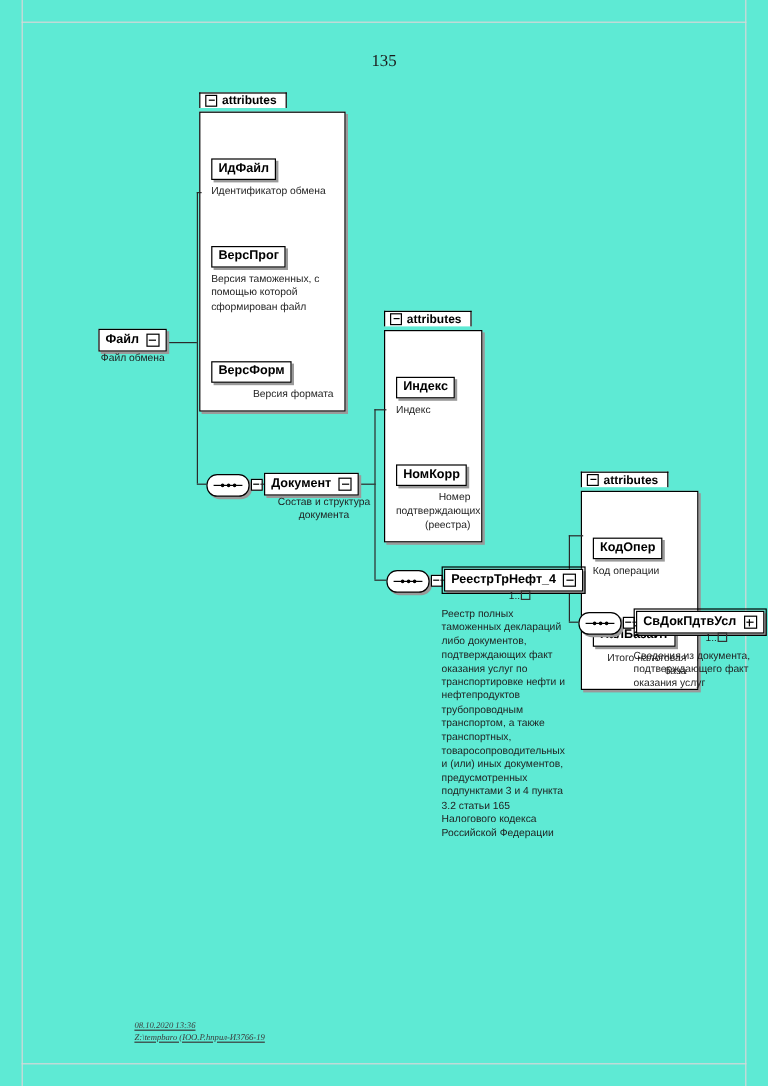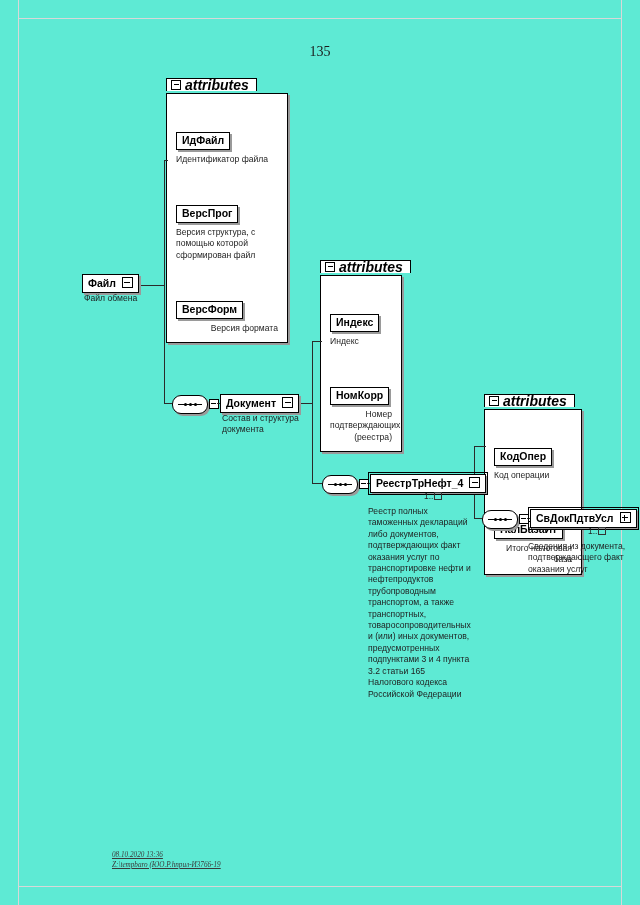--- a/index.html
+++ b/index.html
@@ -37,21 +37,21 @@
     position:relative;
     border:1.6px solid #000;
     background:#fff;
     box-shadow:2px 2px 0 0 #9a9a9a;
     padding:2px 5px 3px 5px;
     font-weight:bold;
     font-size:10.5px;
     line-height:12px;
     color:#000;
     white-space:nowrap;
-    display:flex;align-items:flex-start;
+    display:flex;align-items:flex-end;
   }
   .nodebox.dbl{
     outline:1px solid #000;
     outline-offset:1.5px;
   }
   .nodebox .plusbox{
     display:inline-block;
     width:9px;height:9px;
     border:1px solid #000;
     background:#fff;
@@ -110,22 +110,21 @@
 
   
   .attrs{position:absolute;}
   .attrs .tab{
     position:relative;
     display:inline-flex;align-items:center;gap:4px;
     border:1.4px solid #000;
     border-bottom:none;
     background:#fff;
     padding:1px 7px 1px 4px;
-    font-size:14px;
-    font-style:italic;
+    font-size:10px;
     font-weight:bold;
     color:#000;
     height:13px;
     box-sizing:border-box;
   }
   .attrs .tab .minus{
     width:8px;height:8px;border:1px solid #000;background:#fff;position:relative;flex:0 0 auto;
   }
   .attrs .tab .minus::before{
     content:"";position:absolute;left:1.5px;top:3px;width:5px;height:1px;background:#000;
@@ -191,23 +190,23 @@
 
   <div class="diagram">
 
     <div class="attrs" style="left:166px;top:76px;width:122px;">
       <div class="tab">
         <span class="minus"></span>
         <span>attributes</span>
       </div>
       <div class="body">
         <div class="attrbox">ИдФайл</div>
-        <div class="attrdesc">Идентификатор файла</div>
+        <div class="attrdesc">Идентификатор обмена</div>
         <div class="attrbox">ВерсПрог</div>
-        <div class="attrdesc">Версия структура, с помощью которой сформирован файл</div>
+        <div class="attrdesc">Версия таможенных, с помощью которой сформирован файл</div>
         <div class="attrbox">ВерсФорм</div>
         <div class="attrdesc last">Версия формата</div>
       </div>
     </div>
 
     <div class="attrs" style="left:320px;top:258px;width:82px;">
       <div class="tab">
         <span class="minus"></span>
         <span>attributes</span>
       </div>
@@ -265,21 +264,21 @@
     </div>
     <div class="stub" style="left:209px;top:399px;"></div>
     <div class="line h" style="left:217px;top:403px;width:4px;"></div>
 
     <div class="node" style="left:220px;top:394px;">
       <div class="nodebox">
         <span>Документ</span>
         <span class="plusbox"></span>
       </div>
     </div>
-    <div class="caption" style="left:222px;top:413px;width:96px;">Состав и структура документа</div>
+    <div class="caption" style="left:222px;top:413px;width:96px;text-align:center;">Состав и структура документа</div>
 
     <div class="seq" style="left:322px;top:475px;">
       <i></i>
       <i></i>
       <i></i>
     </div>
     <div class="stub" style="left:359px;top:479px;"></div>
     <div class="line h" style="left:367px;top:483px;width:4px;"></div>
 
     <div class="node" style="left:370px;top:474px;">

